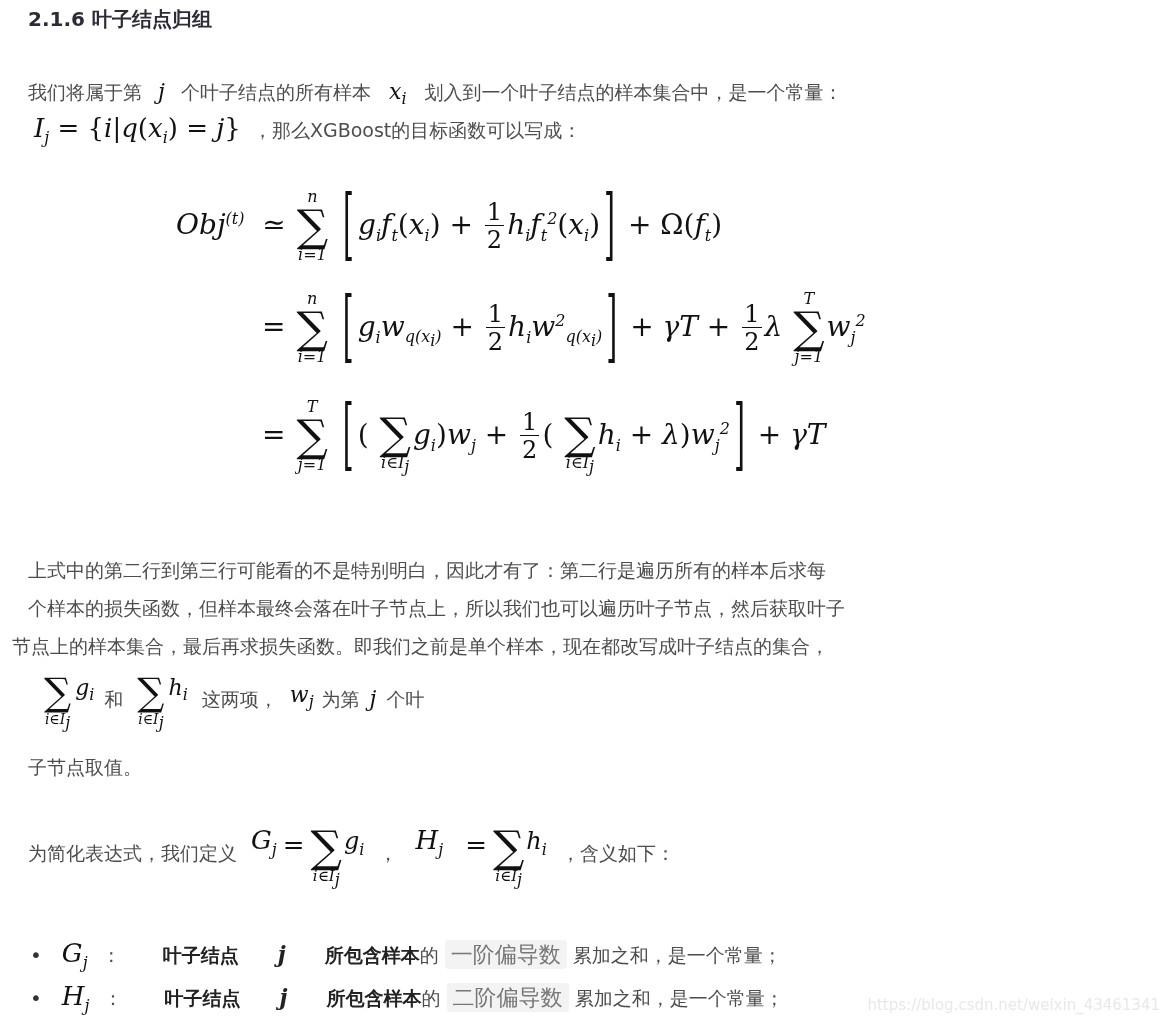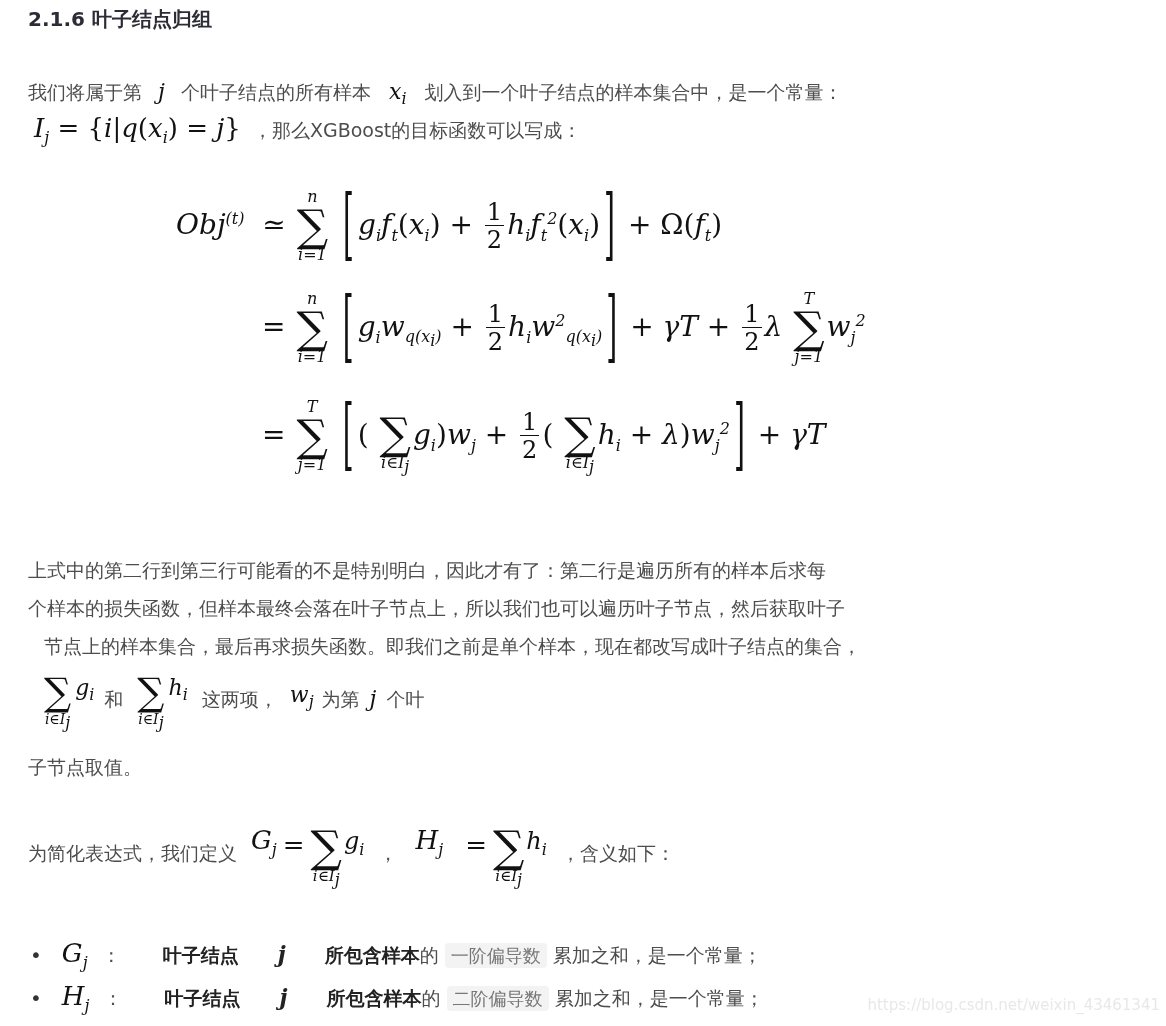--- a/index.html
+++ b/index.html
@@ -12,21 +12,21 @@
   .mr { font-family:"DejaVu Serif","Liberation Serif",serif; font-style:normal; color:#111; }
   .eq { font-family:"DejaVu Serif","Liberation Serif",serif; color:#111; font-size:28px; }
   .sum { display:inline-flex; flex-direction:column; align-items:center; vertical-align:middle; line-height:1; margin:0 2px; }
   .sum .sig { font-size:44px; font-style:normal; line-height:40px; }
   .sum .lim { font-size:16px; font-style:italic; line-height:18px; }
   .frac { display:inline-flex; flex-direction:column; align-items:center; vertical-align:middle; font-style:normal; margin:0 3px; }
   .frac .n { font-size:24px; line-height:26px; padding:0 2px; border-bottom:1.5px solid #111; }
   .frac .d { font-size:24px; line-height:28px; }
   .br { font-style:normal; font-weight:lighter; transform:scaleY(2.8); display:inline-block; margin:0 4px; font-size:28px; }
   sub, sup { font-size:16px; }
-  .code { background:#f3f3f4; color:#777; border-radius:4px; padding:2px 6px; font-size:18px; }
+  .code { background:#f3f3f4; color:#777; border-radius:4px; padding:2px 6px; font-size:22px; }
   .bullet { font-size:20px; color:#333; }
   .bold { font-weight:bold; color:#222;padding-left:36px; }
   .wm { font-size:15px; color:#e8e8e8; right:6px; top:996px; }
 </style>
 </head>
 <body>
 
 <div class="abs h3">2.1.6 叶子结点归组</div>
 
 <div class="abs p" style="left:28px;top:82px;">
@@ -98,21 +98,21 @@
   <span class="sum">
       <span class="lim">&nbsp;</span>
       <span class="sig">∑</span>
       <span class="lim">i∈I<sub>j</sub></span>
     </span><span class="m">h<sub>i</sub></span><span class="mr"> + </span><span class="m">λ</span><span class="mr">)</span><span class="m">w<sub>j</sub><sup>2</sup></span><span class="br">]</span>
   <span class="mr">+ </span><span class="m">γT</span>
 </div>
 
 <div class="abs p" style="left:28px;top:560px;">上式中的第二行到第三行可能看的不是特别明白，因此才有了：第二行是遍历所有的样本后求每</div>
 <div class="abs p" style="left:28px;top:598px;">个样本的损失函数，但样本最终会落在叶子节点上，所以我们也可以遍历叶子节点，然后获取叶子</div>
-<div class="abs p" style="left:44px;top:636px;">节点上的样本集合，最后再求损失函数。即我们之前是单个样本，现在都改写成叶子结点的集合，</div>
+<div class="abs p" style="left:12px;top:636px;">节点上的样本集合，最后再求损失函数。即我们之前是单个样本，现在都改写成叶子结点的集合，</div>
 <div class="abs p" style="left:28px;top:668px;height:70px;display:flex;align-items:center;">
   <span class="sum m" style="margin:0 4px 0 16px;font-size:22px;">
       <span class="sig" style="font-size:38px;line-height:36px;">∑</span>
       <span class="lim" style="font-size:14px;">i∈I<sub>j</sub></span>
     </span>
   <span class="m" style="font-size:22px;margin-top:-22px;">g<sub>i</sub></span>
   <span style="margin:0 10px;margin-top:-8px;">和</span>
   <span class="sum m" style="margin:0 4px;font-size:22px;">
       <span class="sig" style="font-size:38px;line-height:36px;">∑</span>
       <span class="lim" style="font-size:14px;">i∈I<sub>j</sub></span>

